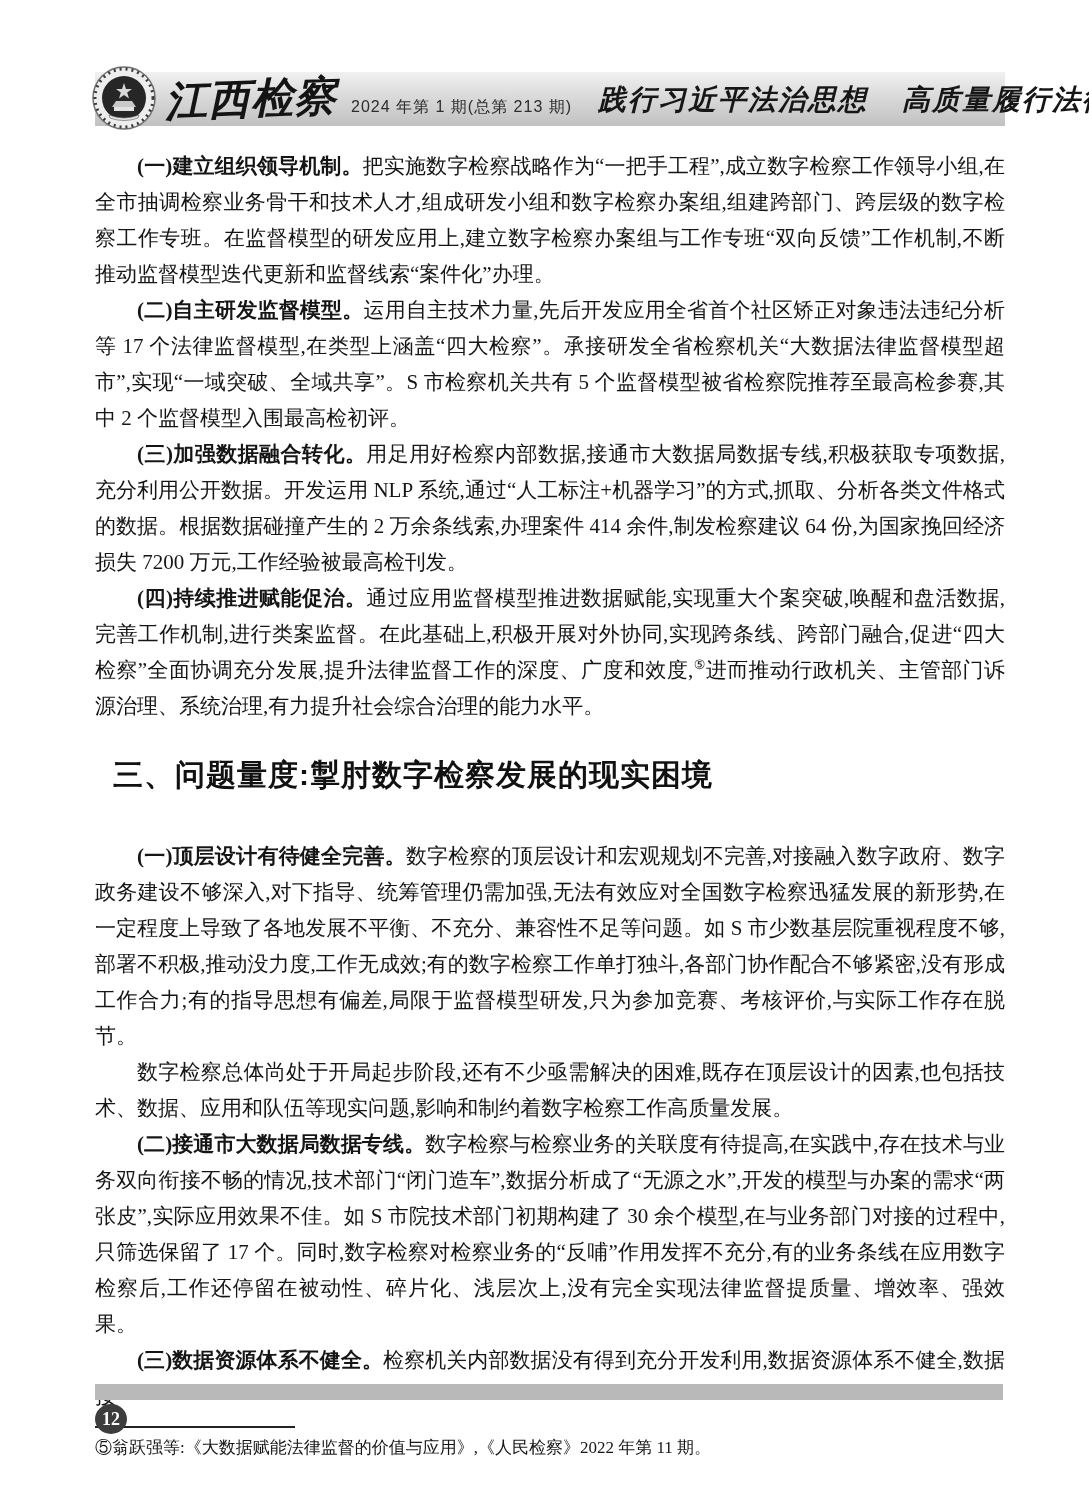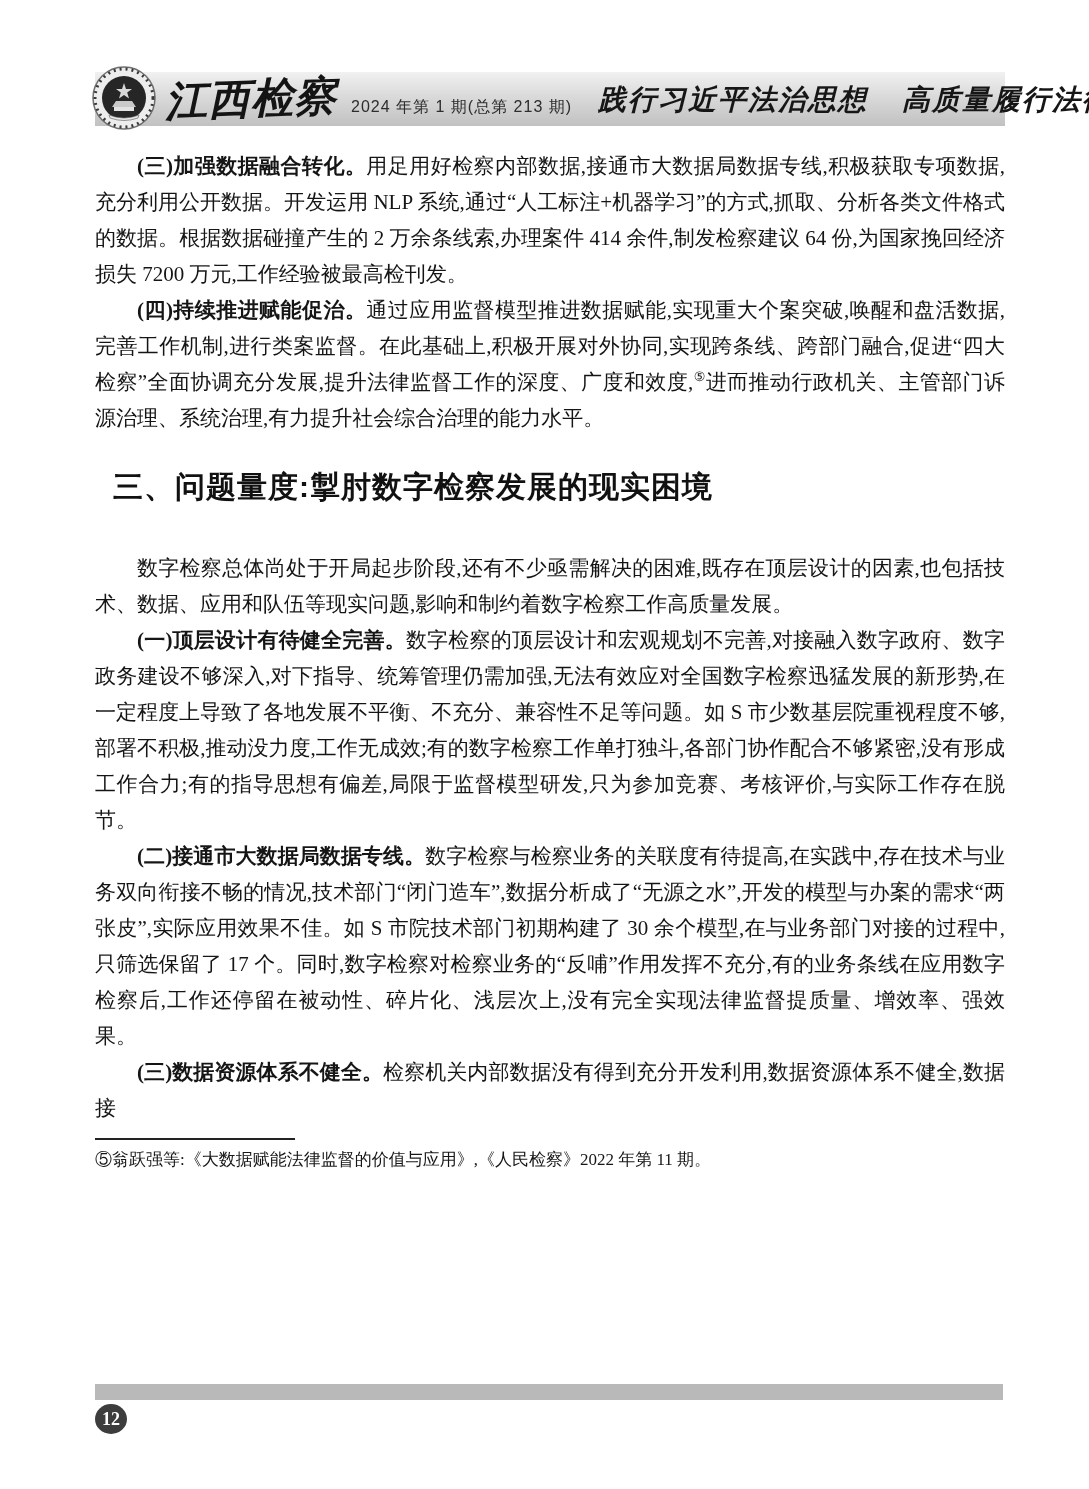--- a/index.html
+++ b/index.html
@@ -89,31 +89,33 @@
         <path d="M18 50 Q33 56 48 50 L47 53 Q33 58 19 53 Z" fill="#e8e8e8" stroke="#555" stroke-width="0.6"></path>
       </svg>
     </div>
     <div class="journal-name">江西检察</div>
     <div class="issue-info">2024 年第 1 期(总第 213 期)</div>
     <div class="slogan"><span>践行习近平法治思想</span><span class="gap"></span><span>高质量履行法律监督职责</span></div>
   </header>
 
   <main class="content">
 
+    <p class="para"><b class="lead">(一)建立组织领导机制。</b><span>把实施数字检察战略作为“一把手工程”,成立数字检察工作领导小组,在全市抽调检察业务骨干和技术人才,组成研发小组和数字检察办案组,组建跨部门、跨层级的数字检察工作专班。在监督模型的研发应用上,建立数字检察办案组与工作专班“双向反馈”工作机制,不断推动监督模型迭代更新和监督线索“案件化”办理。</span></p>
 
+    <p class="para"><b class="lead">(二)自主研发监督模型。</b><span>运用自主技术力量,先后开发应用全省首个社区矫正对象违法违纪分析等 17 个法律监督模型,在类型上涵盖“四大检察”。承接研发全省检察机关“大数据法律监督模型超市”,实现“一域突破、全域共享”。S 市检察机关共有 5 个监督模型被省检察院推荐至最高检参赛,其中 2 个监督模型入围最高检初评。</span></p>
 
     <p class="para"><b class="lead">(三)加强数据融合转化。</b><span>用足用好检察内部数据,接通市大数据局数据专线,积极获取专项数据,充分利用公开数据。开发运用 NLP 系统,通过“人工标注+机器学习”的方式,抓取、分析各类文件格式的数据。根据数据碰撞产生的 2 万余条线索,办理案件 414 余件,制发检察建议 64 份,为国家挽回经济损失 7200 万元,工作经验被最高检刊发。</span></p>
 
     <p class="para"><b class="lead">(四)持续推进赋能促治。</b><span>通过应用监督模型推进数据赋能,实现重大个案突破,唤醒和盘活数据,完善工作机制,进行类案监督。在此基础上,积极开展对外协同,实现跨条线、跨部门融合,促进“四大检察”全面协调充分发展,提升法律监督工作的深度、广度和效度,</span><sup class="note-ref">⑤</sup><span>进而推动行政机关、主管部门诉源治理、系统治理,有力提升社会综合治理的能力水平。</span></p>
 
     <h2 class="section-heading">三、问题量度:掣肘数字检察发展的现实困境</h2>
 
+    <p class="para"><b class="lead">(一)顶层设计有待健全完善。</b><span>数字检察的顶层设计和宏观规划不完善,对接融入数字政府、数字政务建设不够深入,对下指导、统筹管理仍需加强,无法有效应对全国数字检察迅猛发展的新形势,在一定程度上导致了各地发展不平衡、不充分、兼容性不足等问题。如 S 市少数基层院重视程度不够,部署不积极,推动没力度,工作无成效;有的数字检察工作单打独斗,各部门协作配合不够紧密,没有形成工作合力;有的指导思想有偏差,局限于监督模型研发,只为参加竞赛、考核评价,与实际工作存在脱节。</span></p>
+
     <p class="para"><span>数字检察总体尚处于开局起步阶段,还有不少亟需解决的困难,既存在顶层设计的因素,也包括技术、数据、应用和队伍等现实问题,影响和制约着数字检察工作高质量发展。</span></p>
-
-    <p class="para"><b class="lead">(一)顶层设计有待健全完善。</b><span>数字检察的顶层设计和宏观规划不完善,对接融入数字政府、数字政务建设不够深入,对下指导、统筹管理仍需加强,无法有效应对全国数字检察迅猛发展的新形势,在一定程度上导致了各地发展不平衡、不充分、兼容性不足等问题。如 S 市少数基层院重视程度不够,部署不积极,推动没力度,工作无成效;有的数字检察工作单打独斗,各部门协作配合不够紧密,没有形成工作合力;有的指导思想有偏差,局限于监督模型研发,只为参加竞赛、考核评价,与实际工作存在脱节。</span></p>
 
     <p class="para"><b class="lead">(二)接通市大数据局数据专线。</b><span>数字检察与检察业务的关联度有待提高,在实践中,存在技术与业务双向衔接不畅的情况,技术部门“闭门造车”,数据分析成了“无源之水”,开发的模型与办案的需求“两张皮”,实际应用效果不佳。如 S 市院技术部门初期构建了 30 余个模型,在与业务部门对接的过程中,只筛选保留了 17 个。同时,数字检察对检察业务的“反哺”作用发挥不充分,有的业务条线在应用数字检察后,工作还停留在被动性、碎片化、浅层次上,没有完全实现法律监督提质量、增效率、强效果。</span></p>
 
     <p class="para"><b class="lead">(三)数据资源体系不健全。</b><span>检察机关内部数据没有得到充分开发利用,数据资源体系不健全,数据接</span></p>
 
     <div class="footnote-rule"></div>
     <p class="footnote"><span>⑤</span><span>翁跃强等:《大数据赋能法律监督的价值与应用》,《人民检察》2022 年第 11 期。</span></p>
 
   </main>
 

